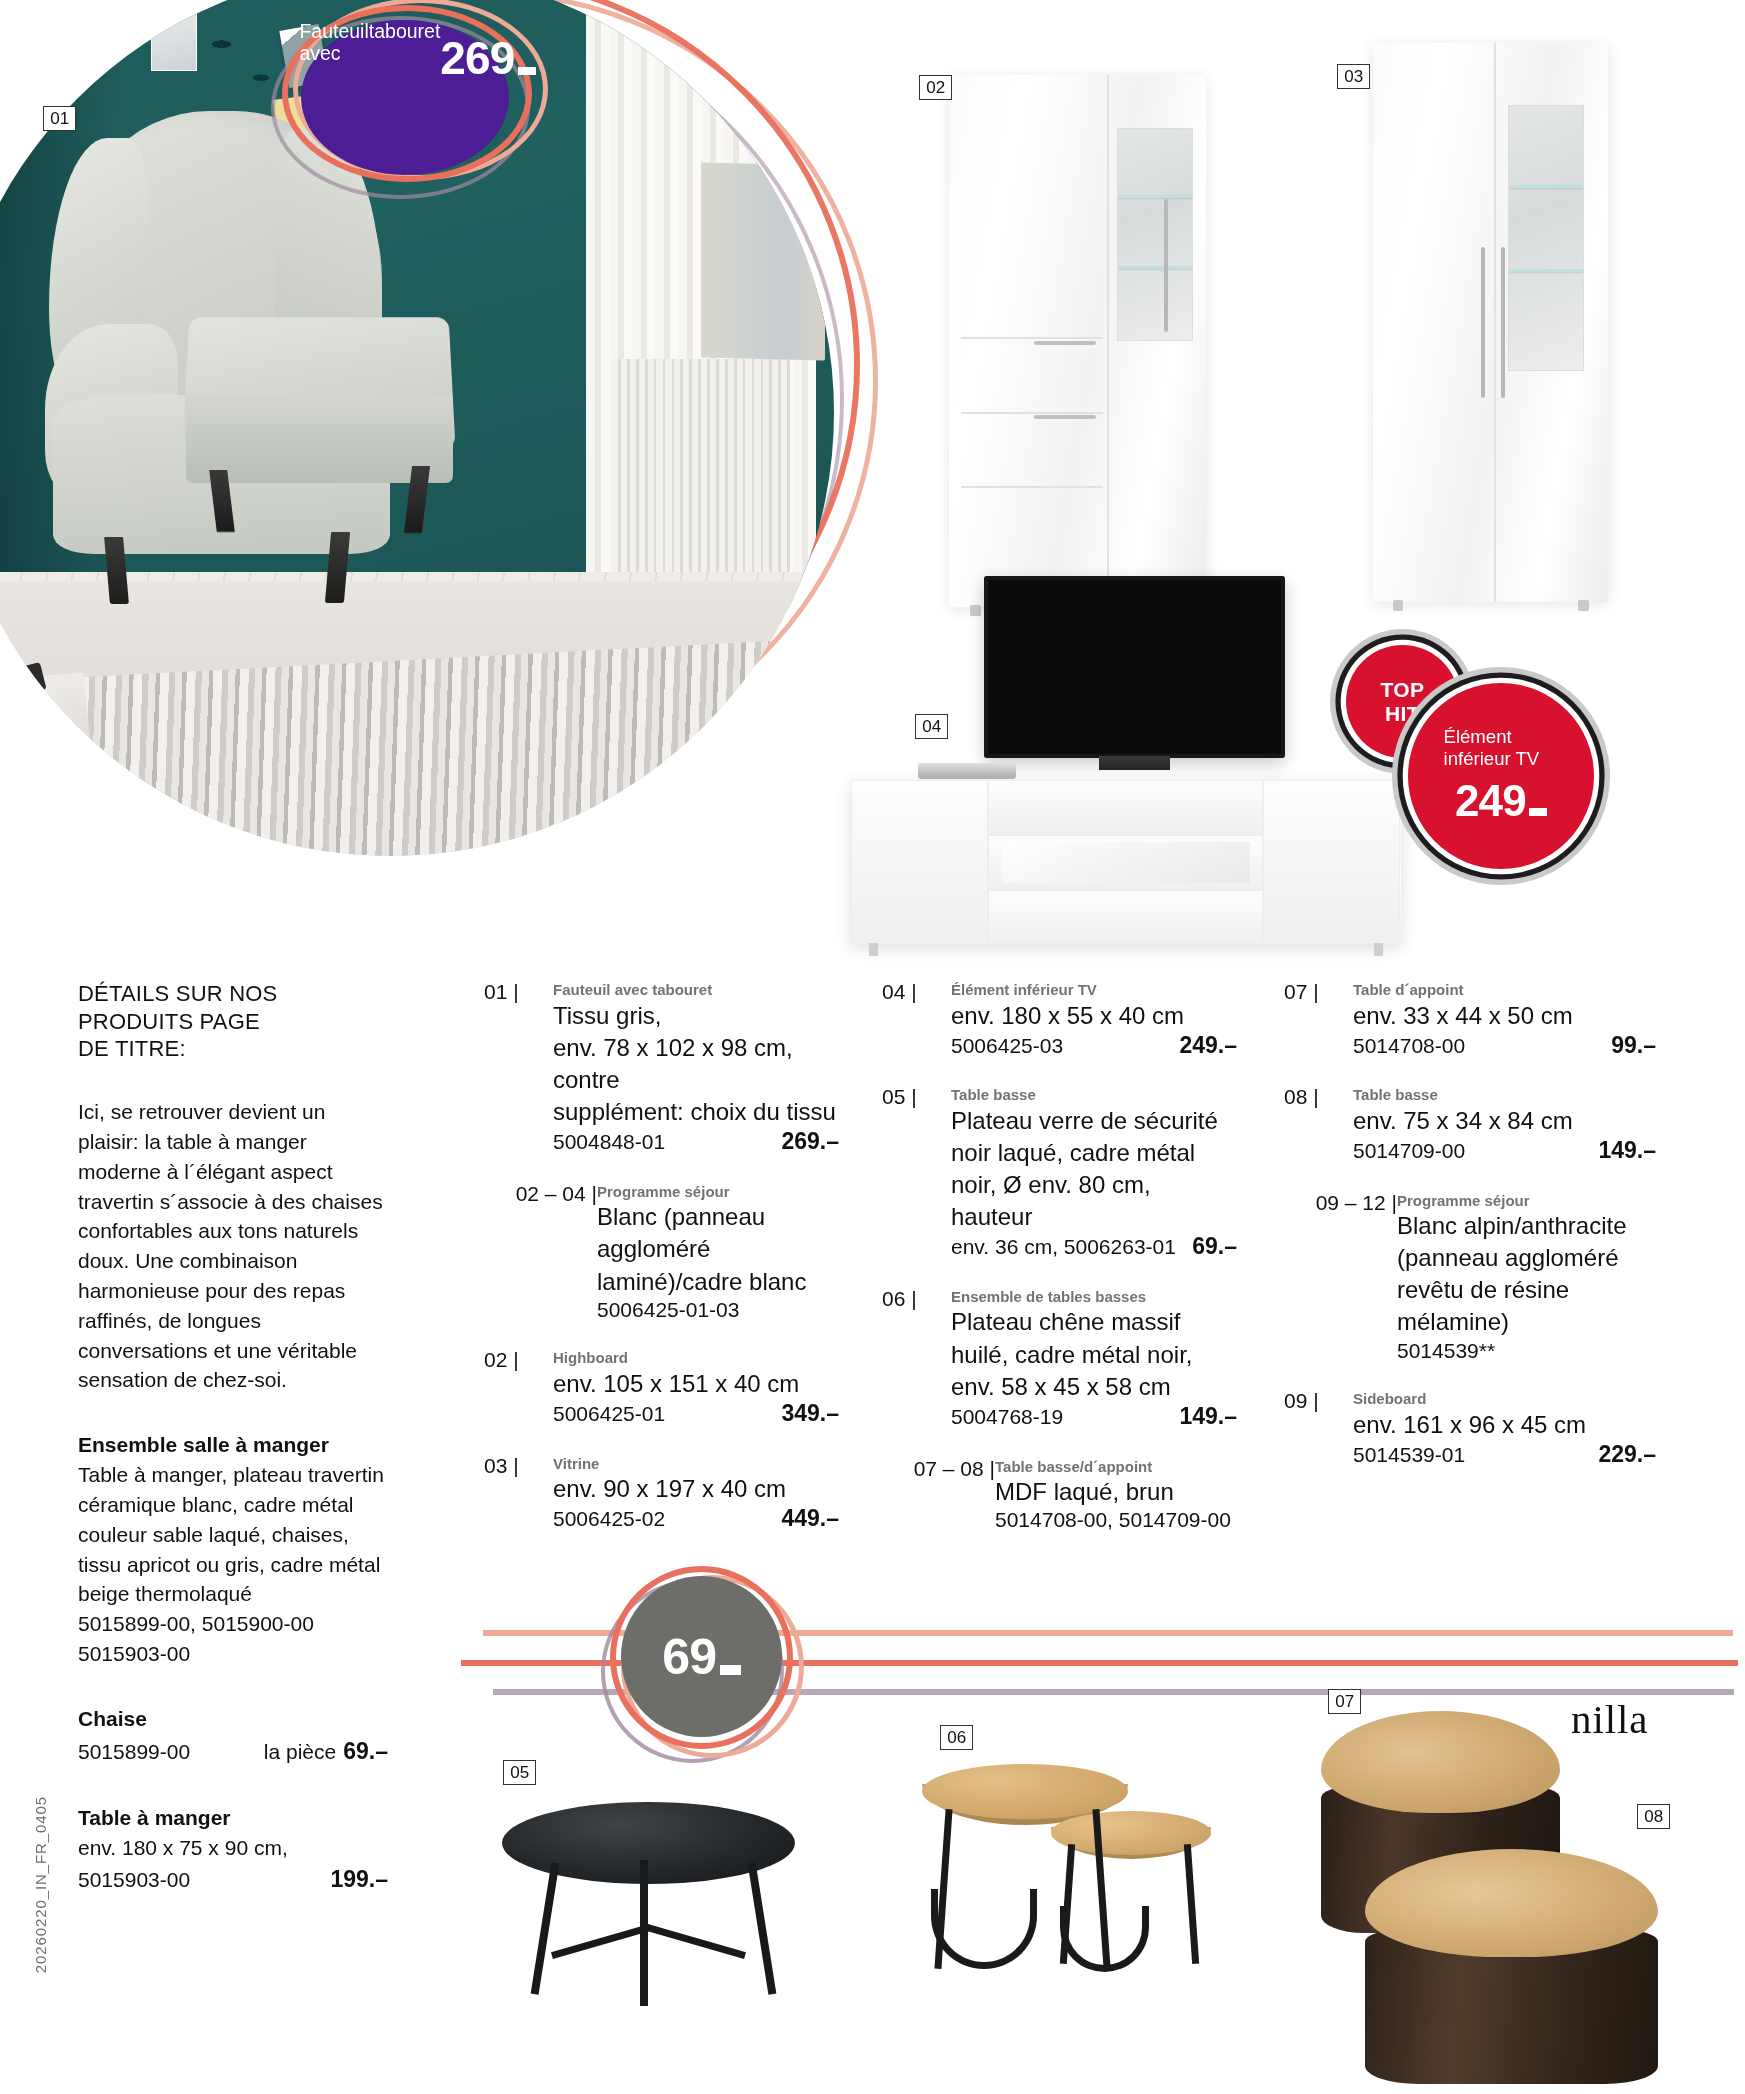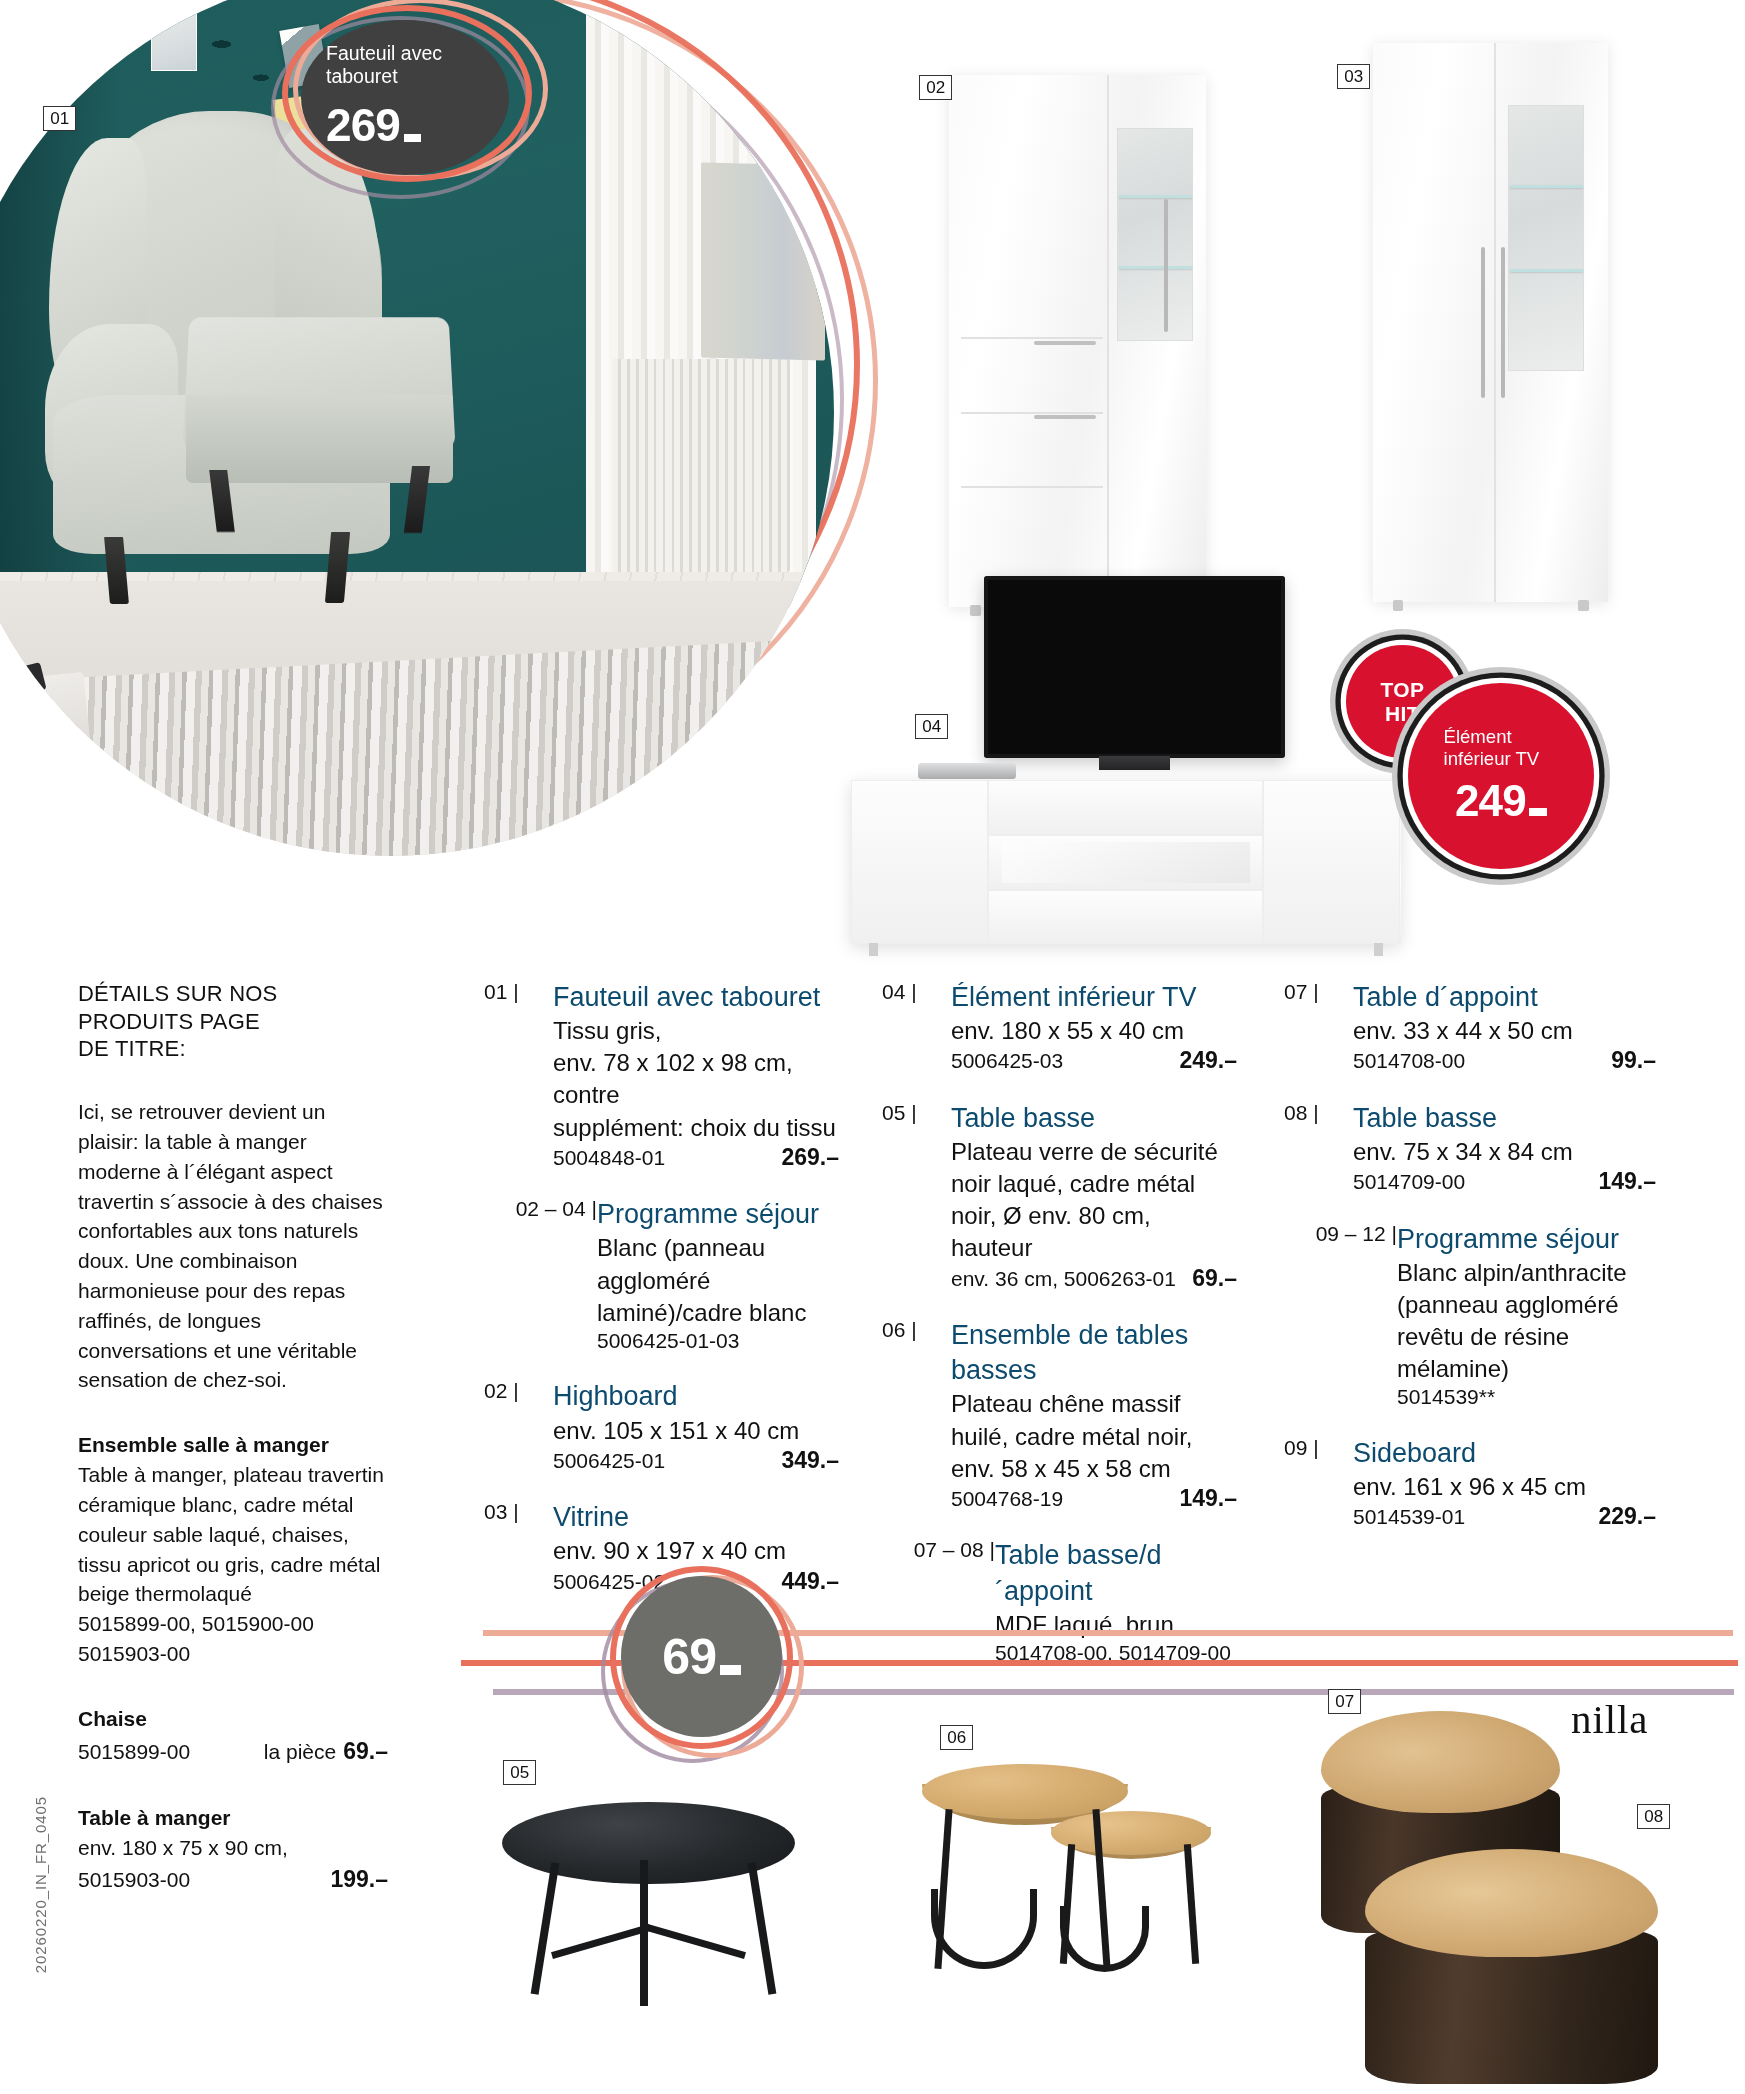--- a/index.html
+++ b/index.html
@@ -152,26 +152,25 @@
     position:absolute; border-radius:50%; border-style:solid; background:none;
   }
   .ring-a { left:80px; top:-25px; width:780px; height:780px; border-width:6.2px; border-color:#e8705c; opacity:.95;}
   .ring-b { left:98px; top:-8.9px; width:780px; height:780px; border-width:5.3px; border-color:#edaa97; opacity:.9;}
   .ring-c { left:64px; top:8.9px; width:780px; height:780px; border-width:4.4px; border-color:#9f8098; opacity:.55;}
 
   
   .bubble-grey{
     position:absolute; left:301px; top:19.5px; width:208px; height:155px;
     border-radius:50%;
-    background:#404040;
+    background:#4c1d95;
     color:#fff;
-    display:flex; flex-direction:column; justify-content:center; align-items:flex-start;
+    display:flex; flex-direction:row; justify-content:center; align-items:flex-start;
     padding-left:25px;
     z-index:6;
-    text-align:right;
   }
   .bubble-grey .bt{ font-size:19.5px; line-height:1.15; font-weight:400;}
   .bubble-grey .bp{ font-size:46px; font-weight:700; letter-spacing:-0.9px; margin-top:11px; display:flex; align-items:flex-end;}
   .dash-w{ display:inline-block; width:17.7px; height:8px; background:#fff; margin-left:3.5px; margin-bottom:9.8px;}
   .bubble-grey-ring1{ position:absolute; left:282px; top:5.3px; width:250px; height:177px; border:6.2px solid #e8705c; border-radius:50%; z-index:5;}
   .bubble-grey-ring2{ position:absolute; left:293px; top:-1.8px; width:255px; height:182px; border:5.3px solid #edaa97; border-radius:50%; z-index:4;}
   .bubble-grey-ring3{ position:absolute; left:271px; top:16px; width:259px; height:183px; border:4.4px solid #a08aa0; border-radius:50%; z-index:4; opacity:.7;}
 
   
   .cab { position:absolute; background:#fff; }
@@ -251,21 +250,21 @@
   .plist{ position:absolute; top:0; }
   .col1{ left:484px; width:355px; }
   .col2{ left:882px; width:355px; }
   .col3{ left:1284px; width:372px; }
 
   .item{ position:relative; margin-bottom:26.6px; }
   .item .row{ display:flex; }
   .item .idx{ width:69px; flex:none; font-size:21px; color:#111; white-space:nowrap;}
   .item .idxw{ width:113px;text-align:right; }
   .item .bodyc{ flex:1; }
-  .item .ttl{ font-size:27px; font-weight:400; color:#0c4a6e; line-height:1.3;}
+  .item .ttl{ font-size:15px; font-weight:700; color:#737373; line-height:1.3;}
   .item .dsc{ font-size:24px; color:#111; line-height:1.34;}
   .item .last{ display:flex; justify-content:space-between; align-items:baseline; gap:8.9px;}
   .item .art{ font-size:21px; color:#111;}
   .item .pr{ font-size:23px; font-weight:700; color:#111; white-space:nowrap;}
 
   
   .bottom{ position:absolute; left:0; top:1587px; width:1746px; height:507px; }
 
   .stripe{ position:absolute; height:6.2px; }
   .s1{ left:483px; top:1630px; width:1250px; background:#edaa97;}

